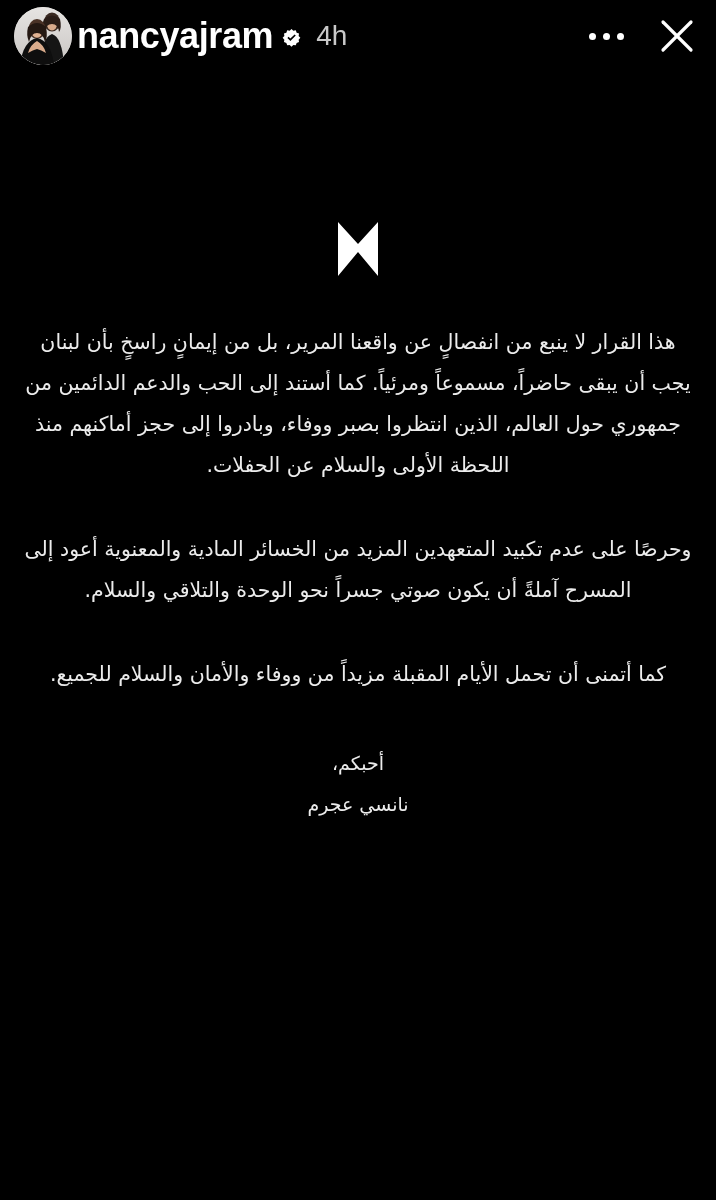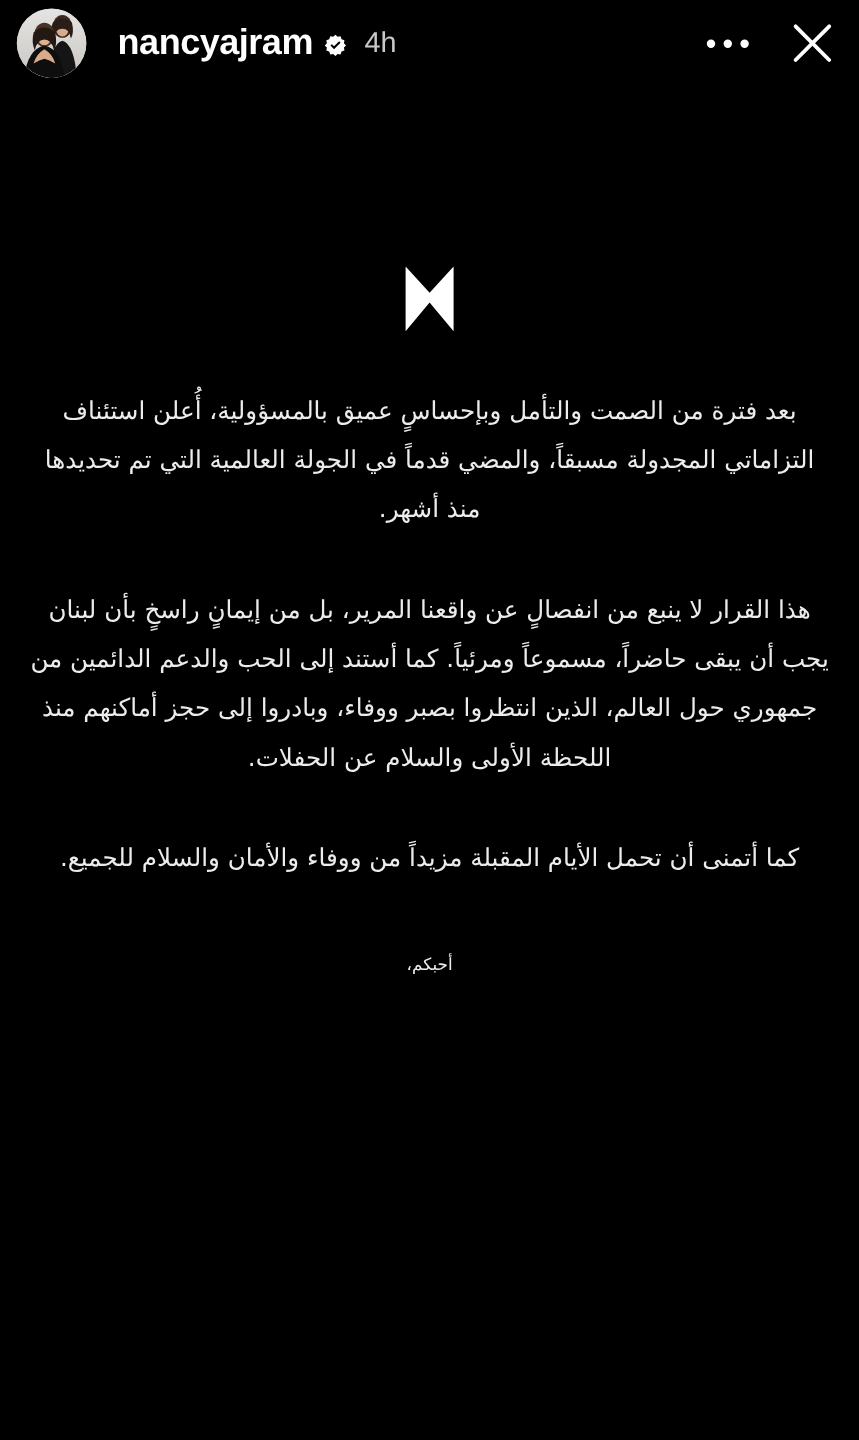--- a/index.html
+++ b/index.html
@@ -29,40 +29,40 @@
     width:58px; height:58px;
     border-radius:50%;
     overflow:hidden;
     flex:0 0 auto;
     background:#d8d6d4;
     position:relative;
   }
   .avatar svg { display:block; width:100%; height:100%; }
 
   .username {
-    margin-left:26px;
-    font-size:30px;
+    margin-left:5px;
+    font-size:36px;
     font-weight:700;
     letter-spacing:-0.4px;
     color:#ffffff;
     line-height:1;
     white-space:nowrap;
   }
   .verified-badge {
     margin-left:9px;
     width:19px; height:19px;
     flex:0 0 auto;
     position:relative;
     top:1px;
   }
   .verified-badge svg { display:block; width:100%; height:100%; }
 
   .timestamp {
     margin-left:15px;
-    font-size:24px;
+    font-size:28px;
     font-weight:400;
     color:#c8c8c8;
     line-height:1;
     white-space:nowrap;
   }
 
   .header-spacer { flex:1 1 auto; }
 
   .more-button {
     display:flex;
@@ -114,21 +114,21 @@
     unicode-bidi:plaintext;
     font-weight:400;
   }
   .para-gap-1 { margin-bottom:43px; }
   .para-gap-2 { margin-bottom:43px; }
   .para-gap-3 { margin-bottom:43px; }
   .para-gap-4 { margin-bottom:48px; }
 
   .signature p {
     font-family:"DejaVu Sans", "Liberation Sans", sans-serif;
-    font-size:14px;
+    font-size:19px;
     line-height:41px;
     color:#ececec;
     text-align:center;
     direction:rtl;
     unicode-bidi:plaintext;
   }
 </style>
 </head>
 <body>
 
@@ -189,20 +189,21 @@
   </div>
 </div>
 
 <div class="brand-logo">
   <svg viewBox="0 0 44 54">
     <path fill="#ffffff" d="M2 0 H42 V54 H2 Z M2 0 L22 22 L42 0 Z M2 54 L22 30 L42 54 Z" fill-rule="evenodd"></path>
   </svg>
 </div>
 
 <div class="statement">
-  <p class="para-gap-1">بعد فترة من الصمت والتأمل وبإحساسٍ عميق بالمسؤولية، أُعلن استئناف التزاماتي المجدولة مسبقاً، والمضي قدماً في الجولة العالمية التي تم تحديدها منذ أشهر.</p>
   <p class="para-gap-2">هذا القرار لا ينبع من انفصالٍ عن واقعنا المرير، بل من إيمانٍ راسخٍ بأن لبنان يجب أن يبقى حاضراً، مسموعاً ومرئياً. كما أستند إلى الحب والدعم الدائمين من جمهوري حول العالم، الذين انتظروا بصبر ووفاء، وبادروا إلى حجز أماكنهم منذ اللحظة الأولى والسلام عن الحفلات.</p>
+  <p class="para-gap-3">وحرصًا على عدم تكبيد المتعهدين المزيد من الخسائر المادية والمعنوية أعود إلى المسرح آملةً أن يكون صوتي جسراً نحو الوحدة والتلاقي والسلام.</p>
   <p class="para-gap-4">كما أتمنى أن تحمل الأيام المقبلة مزيداً من ووفاء والأمان والسلام للجميع.</p>
 
   <div class="signature">
     <p>أحبكم،</p>
+    <p>نانسي عجرم</p>
   </div>
 </div>
 
 </body></html>

